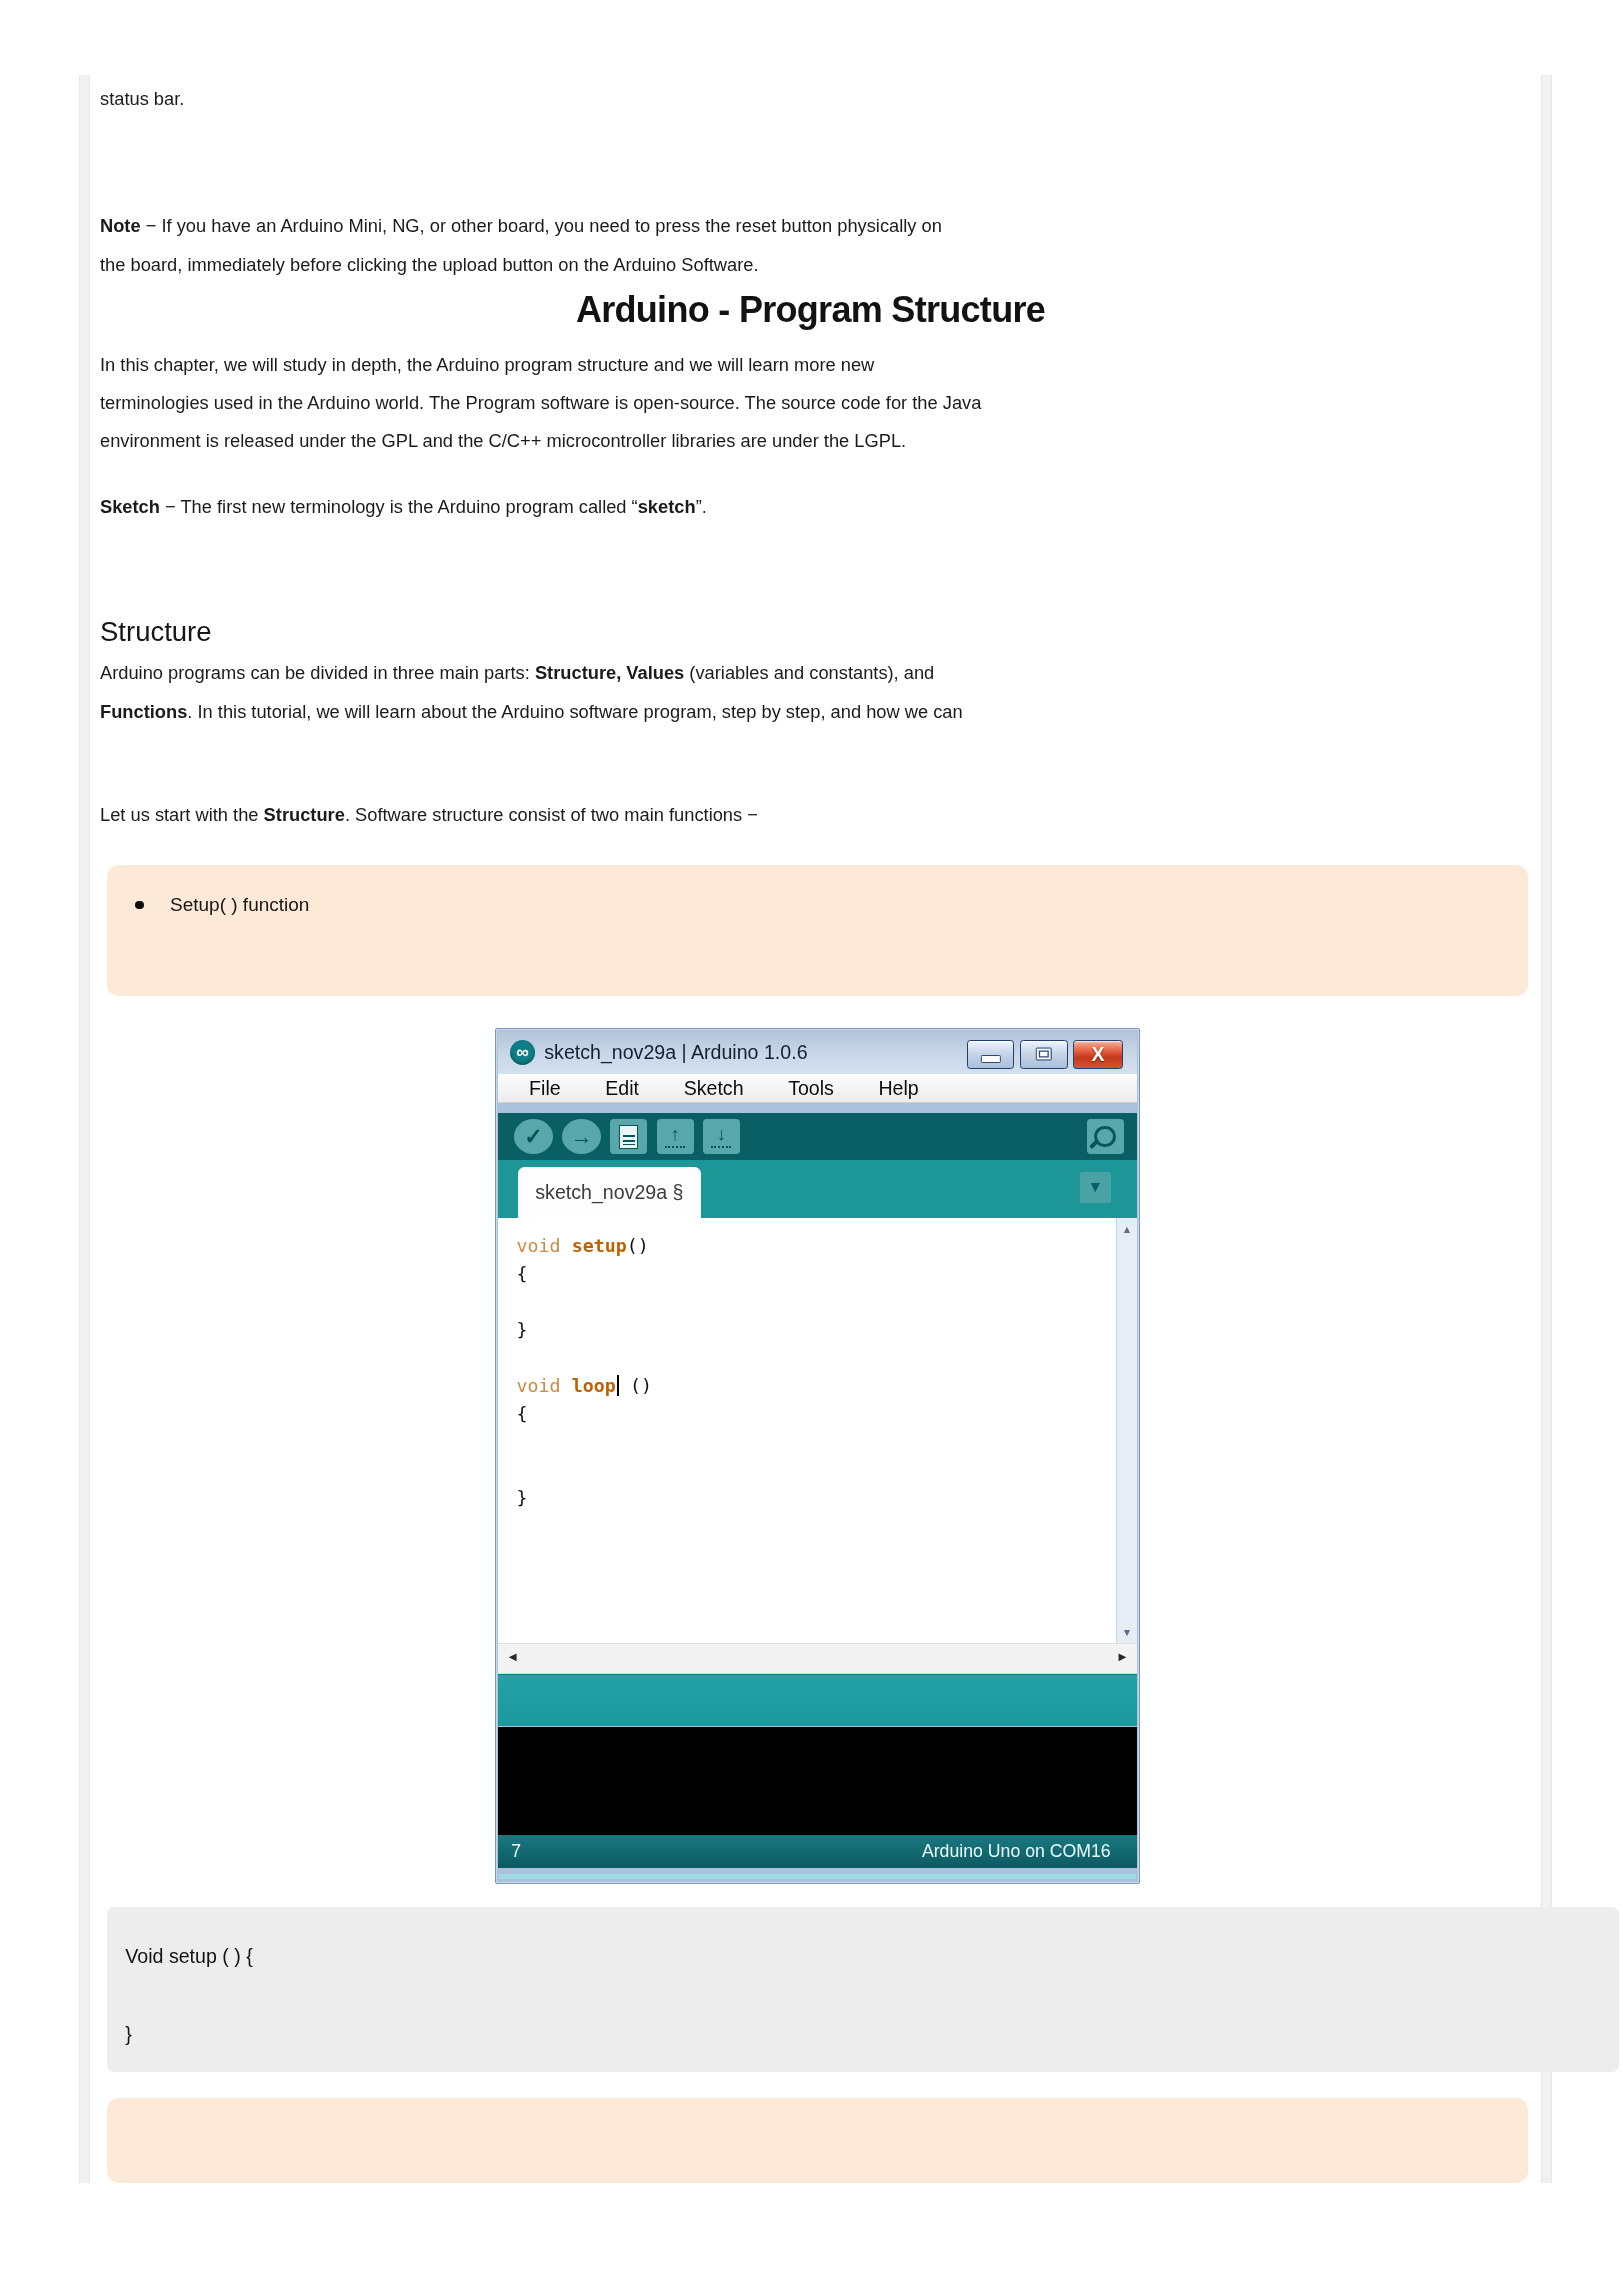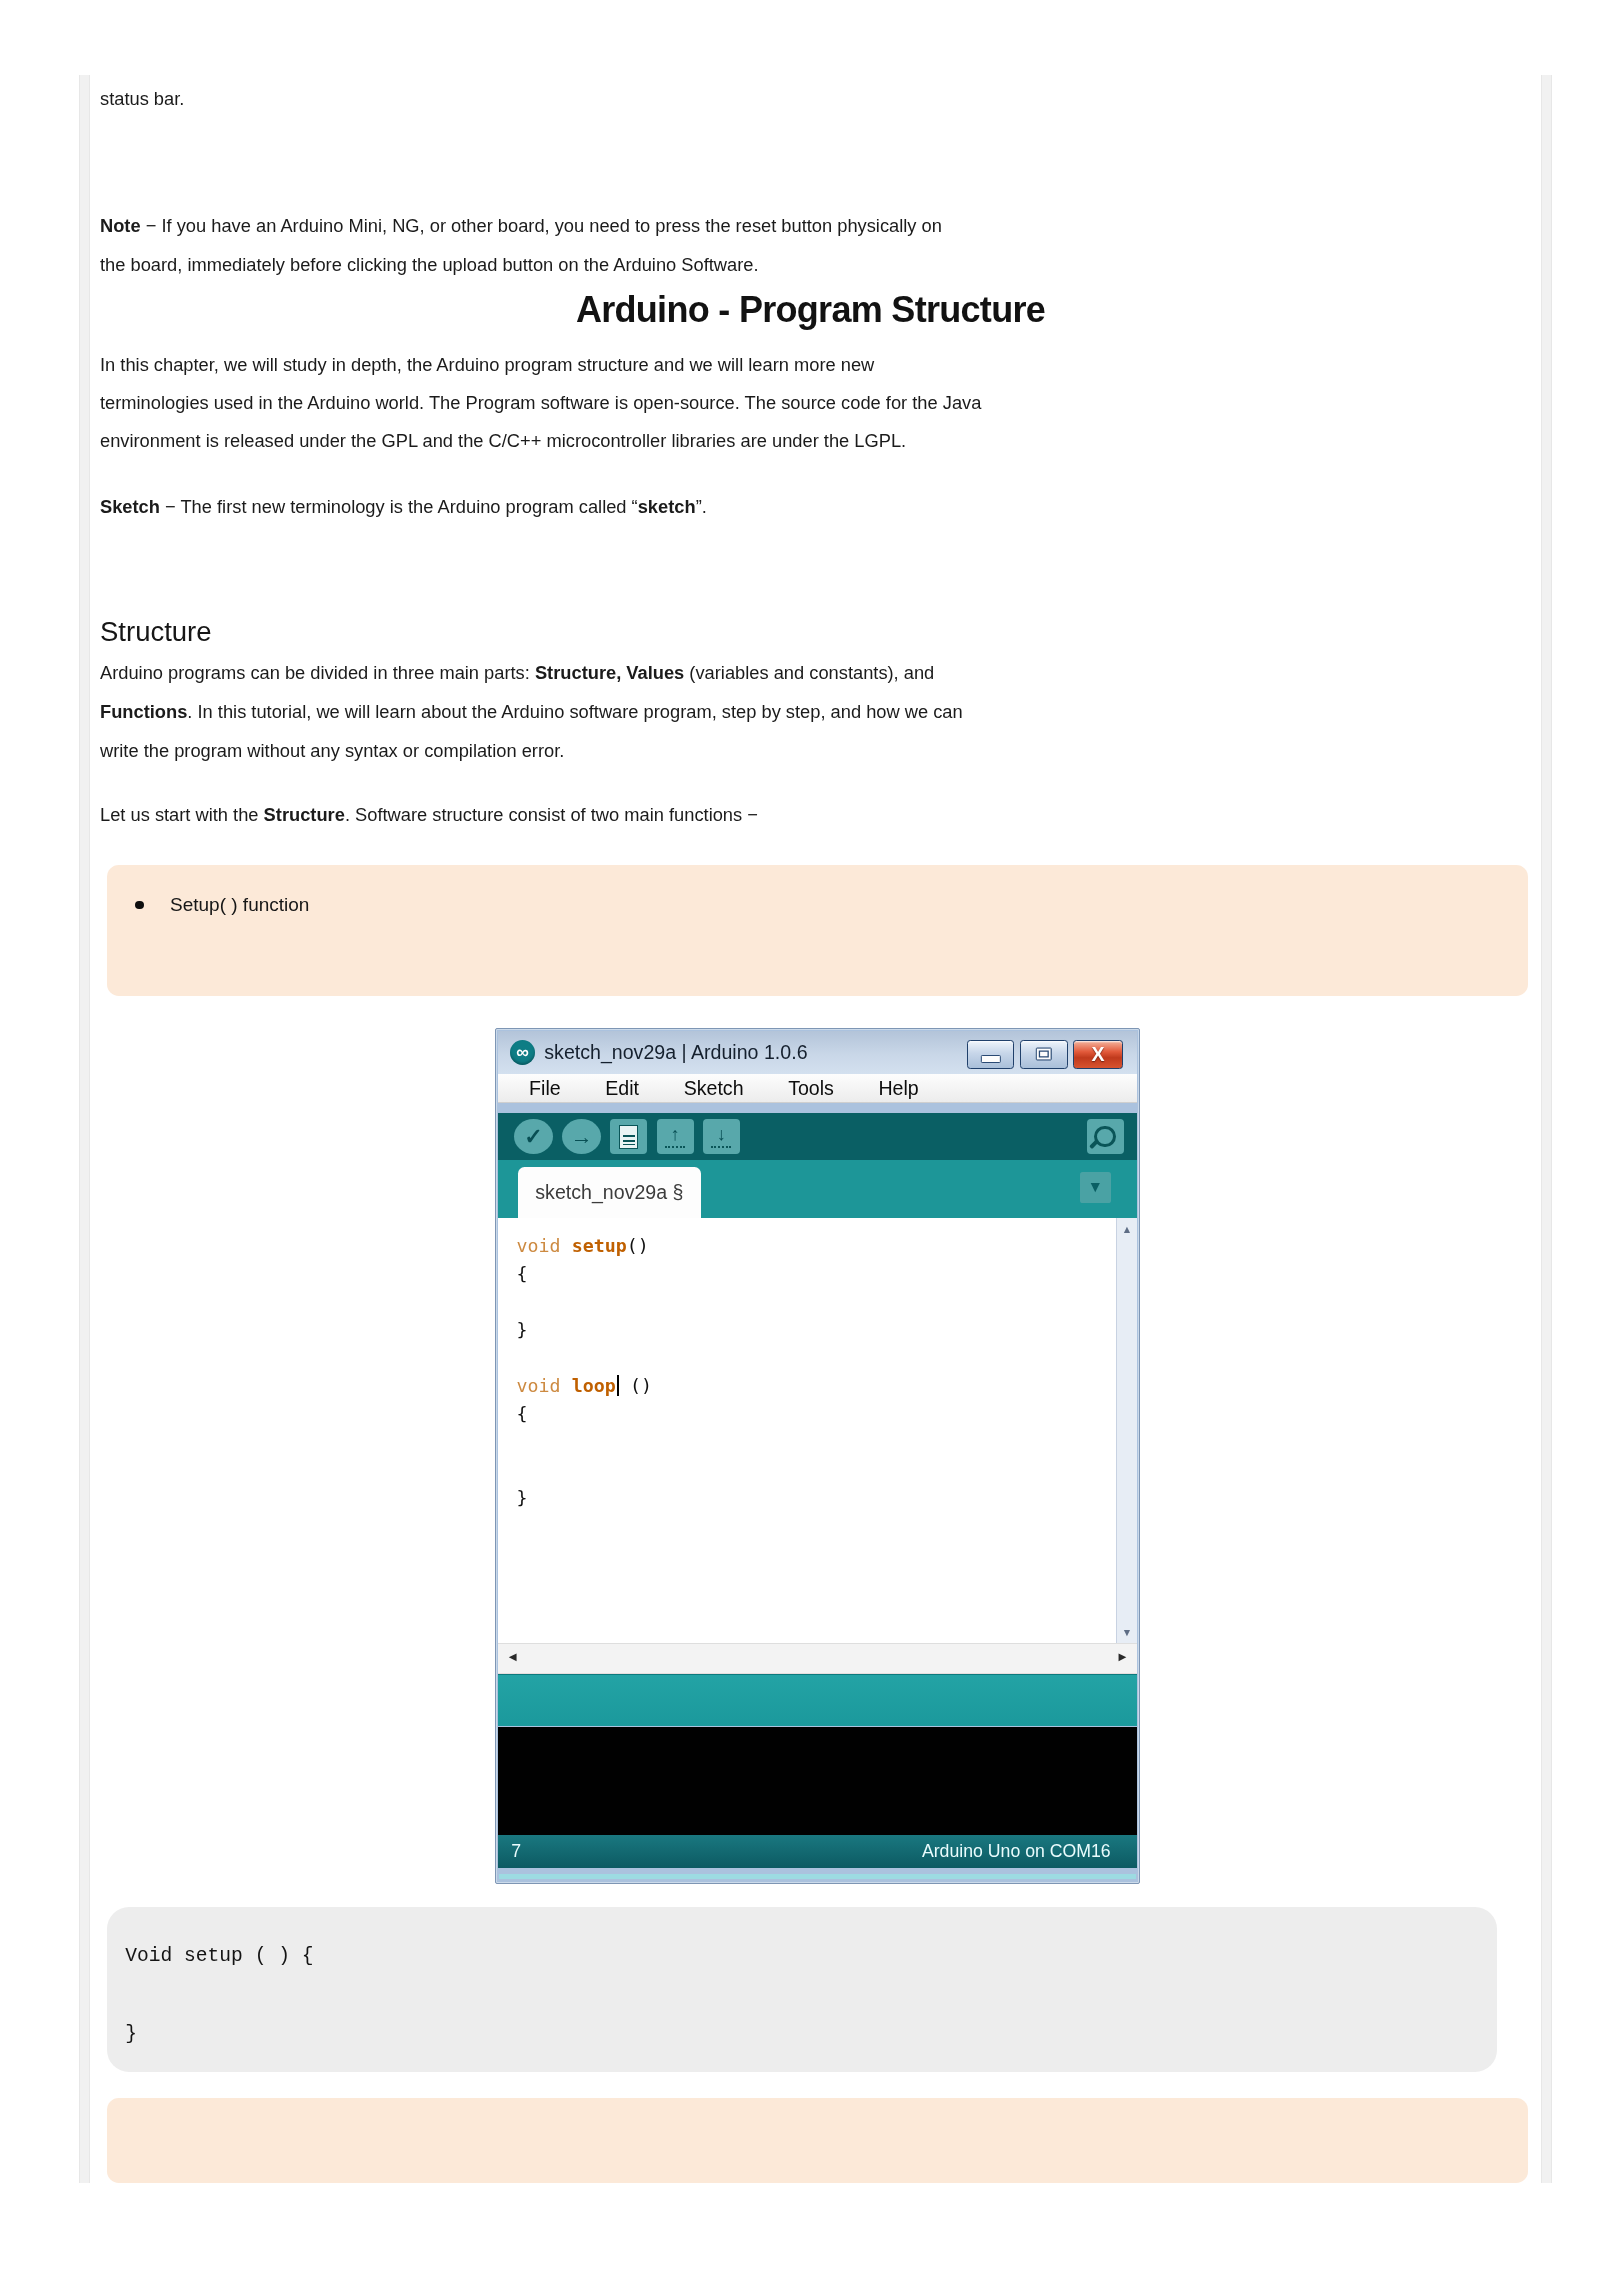--- a/index.html
+++ b/index.html
@@ -29,22 +29,22 @@
 
   .callout{position:absolute;left:107px;width:1421px;background:#fce9d8;border-radius:11.8px;}
   #callout-functions{top:865px;height:131px;}
   #callout-functions ul{list-style:none;margin:0;padding:25px 0 0 0;}
   #callout-functions li{position:relative;padding-left:63px;height:30px;line-height:30px;
     margin-bottom:21.6px;font-size:19px;color:#171717;}
   #callout-functions li::before{content:"";position:absolute;left:28px;top:10.5px;width:8.5px;height:8.5px;
     border-radius:50%;background:#0e0e0e;}
   #callout-bottom{top:2098px;height:85px;}
 
-  #code-box{position:absolute;left:107px;top:1907px;width:1390px;height:165px;background:#ededed;
-    border-radius:22px;box-sizing:border-box;padding:30px 0 0 18.3px;font-size:19.6px;color:#141414;font-family:Liberation Mono, monospace;}
+  #code-box{position:absolute;left:107px;top:1907px;width:1512px;height:165px;background:#ededed;
+    border-radius:7px;box-sizing:border-box;padding:30px 0 0 18.3px;font-size:19.6px;color:#141414;}
   #code-box .cbl{height:39px;line-height:39px;}
   #code-box .cbl+.cbl{margin-top:39px;}
 
   
   #ide{position:absolute;left:495px;top:1028px;width:645px;height:856px;}
   #ide .frame{position:absolute;inset:0;background:#abc2de;border:0.7px solid #7e96b4;border-radius:2px;
     box-shadow:0 0 0 0.7px #d7e3f0 inset;}
   #ide .frame::after{content:"";position:absolute;left:2.6px;right:2.6px;bottom:3.9px;height:5.2px;background:#9adfe3;opacity:.85;}
 
   .titlebar{position:absolute;left:3.3px;right:3.3px;top:2.6px;height:43px;
@@ -148,21 +148,20 @@
 
 <div class="tblock" id="line-sketch">
   <div class="tline"><span class="seg b">Sketch</span><span class="seg"> − The first new terminology is the Arduino program called “</span><span class="seg b">sketch</span><span class="seg">”.</span></div>
 </div>
 
 <h2 class="tblock" id="section-structure">Structure</h2>
 
 <div class="tblock" id="para-parts">
   <div class="tline"><span class="seg">Arduino programs can be divided in three main parts: </span><span class="seg b">Structure, Values</span><span class="seg"> (variables and constants), and</span></div>
   <div class="tline"><span class="seg b">Functions</span><span class="seg">. In this tutorial, we will learn about the Arduino software program, step by step, and how we can</span></div>
-  <div class="tline"><span class="seg">write the program without any syntax or compilation error.</span></div>
 </div>
 
 <div class="tblock" id="line-letus">
   <div class="tline"><span class="seg">Let us start with the </span><span class="seg b">Structure</span><span class="seg">. Software structure consist of two main functions −</span></div>
 </div>
 
 <div class="callout" id="callout-functions">
   <ul>
     <li>Setup( ) function</li>
   </ul>

